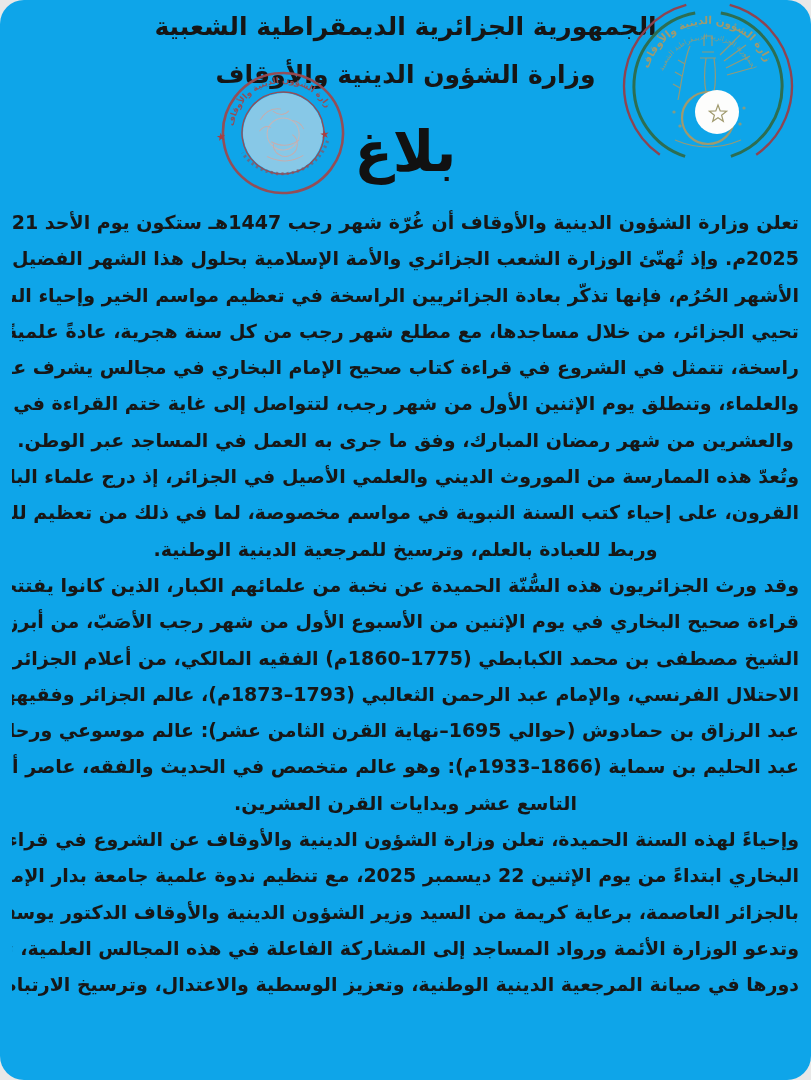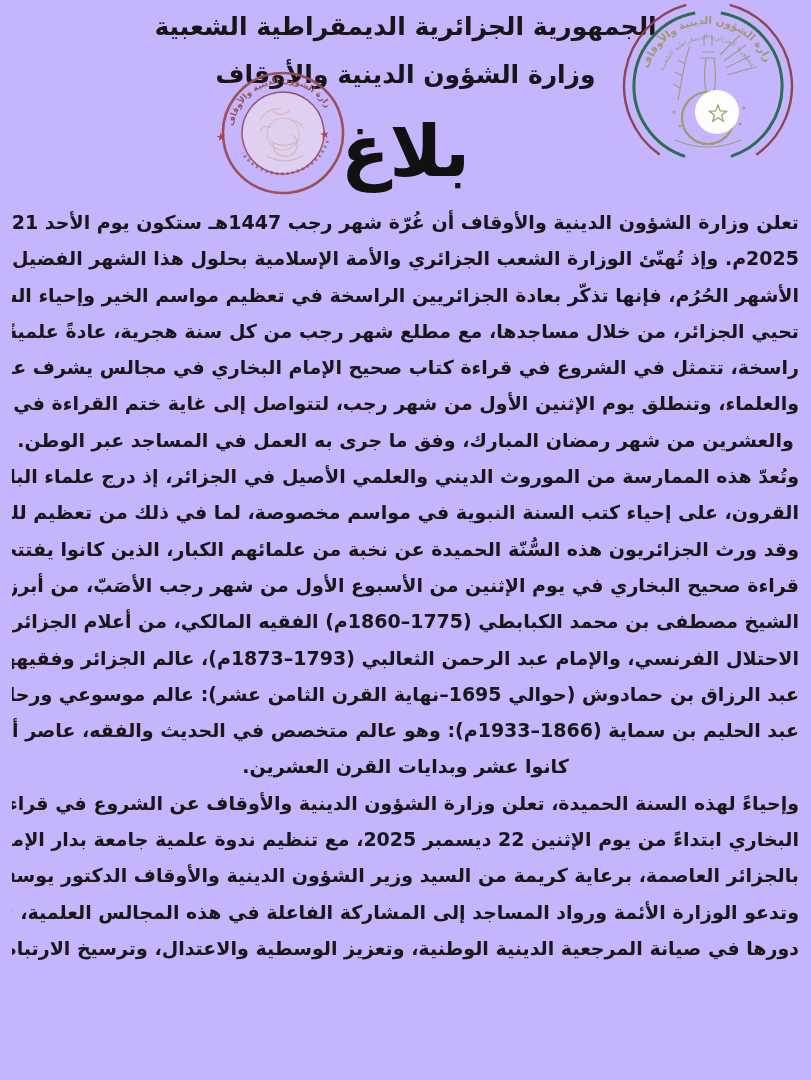--- a/index.html
+++ b/index.html
@@ -1,40 +1,41 @@
 <!DOCTYPE html>
 <html lang="ar" dir="rtl"><head>
 <meta charset="utf-8">
 <style>
   html,body{margin:0;padding:0;background:#e8e8e8;}
   .page{
     position:relative;
     width:811px;height:1080px;
     margin:0 auto;
-    background:#c4b5fd;
+    background:#0ea5e9;
     overflow:hidden;
     font-family:"DejaVu Sans", sans-serif;
     direction:rtl;
+    border-radius:24px;
   }
   .hdr{
     position:absolute;left:0;right:0;
     text-align:center;
     font-weight:bold;
     font-size:25px;
     color:#161616;
     letter-spacing:0;
     z-index:2;
   }
   .hdr1{top:12px;}
   .hdr2{top:60px;}
   .doc-title{
     position:absolute;left:0;right:0;top:92px;
     text-align:center;
     font-weight:bold;
-    font-size:71px;
+    font-size:56px;
     line-height:120px;
     color:#111;
     z-index:1;
   }
   .body-text{
     position:absolute;
     top:204px;right:12px;left:12px;
     font-size:19px;
     font-weight:bold;
     color:#171717;
@@ -145,27 +146,28 @@
   <div class="body-text">
       <div class="line">تعلن وزارة الشؤون الدينية والأوقاف أن غُرّة شهر رجب 1447هـ ستكون يوم الأحد 21 ديسمبر</div>
       <div class="line">2025م. وإذ تُهنّئ الوزارة الشعب الجزائري والأمة الإسلامية بحلول هذا الشهر الفضيل، أحد</div>
       <div class="line">الأشهر الحُرُم، فإنها تذكّر بعادة الجزائريين الراسخة في تعظيم مواسم الخير وإحياء السنّة النبويّة، حيث</div>
       <div class="line">تحيي الجزائر، من خلال مساجدها، مع مطلع شهر رجب من كل سنة هجرية، عادةً علميةً ودينيةً</div>
       <div class="line">راسخة، تتمثل في الشروع في قراءة كتاب صحيح الإمام البخاري في مجالس يشرف عليها الأئمة</div>
       <div class="line">والعلماء، وتنطلق يوم الإثنين الأول من شهر رجب، لتتواصل إلى غاية ختم القراءة في السادس</div>
       <div class="line last">والعشرين من شهر رمضان المبارك، وفق ما جرى به العمل في المساجد عبر الوطن.</div>
       <div class="line">وتُعدّ هذه الممارسة من الموروث الديني والعلمي الأصيل في الجزائر، إذ درج علماء البلاد، عبر</div>
       <div class="line">القرون، على إحياء كتب السنة النبوية في مواسم مخصوصة، لما في ذلك من تعظيم للحديث الشريف،</div>
+      <div class="line last">وربط للعبادة بالعلم، وترسيخ للمرجعية الدينية الوطنية.</div>
       <div class="line">وقد ورث الجزائريون هذه السُّنّة الحميدة عن نخبة من علمائهم الكبار، الذين كانوا يفتتحون عادة</div>
       <div class="line">قراءة صحيح البخاري في يوم الإثنين من الأسبوع الأول من شهر رجب الأصَبّ، من أبرزهم ؛</div>
       <div class="line">الشيخ مصطفى بن محمد الكبابطي (1775–1860م) الفقيه المالكي، من أعلام الجزائر قبل وأثناء</div>
       <div class="line">الاحتلال الفرنسي، والإمام عبد الرحمن الثعالبي (1793–1873م)، عالم الجزائر وفقيهها، والشيخ</div>
       <div class="line">عبد الرزاق بن حمادوش (حوالي 1695–نهاية القرن الثامن عشر): عالم موسوعي ورحالة، والشيخ</div>
       <div class="line">عبد الحليم بن سماية (1866–1933م): وهو عالم متخصص في الحديث والفقه، عاصر أواخر القرن</div>
-      <div class="line last">كانوا عشر وبدايات القرن العشرين.</div>
+      <div class="line last">التاسع عشر وبدايات القرن العشرين.</div>
       <div class="line">وإحياءً لهذه السنة الحميدة، تعلن وزارة الشؤون الدينية والأوقاف عن الشروع في قراءة صحيح</div>
       <div class="line">البخاري ابتداءً من يوم الإثنين 22 ديسمبر 2025، مع تنظيم ندوة علمية جامعة بدار الإمام بالمحمدية</div>
       <div class="line">بالجزائر العاصمة، برعاية كريمة من السيد وزير الشؤون الدينية والأوقاف الدكتور يوسف بلمهدي،</div>
       <div class="line">وتدعو الوزارة الأئمة ورواد المساجد إلى المشاركة الفاعلة في هذه المجالس العلمية، تأكيدًا على</div>
       <div class="line">دورها في صيانة المرجعية الدينية الوطنية، وتعزيز الوسطية والاعتدال، وترسيخ الارتباط بالسنة</div>
     </div>
 
 </div>
 
 </body></html>

